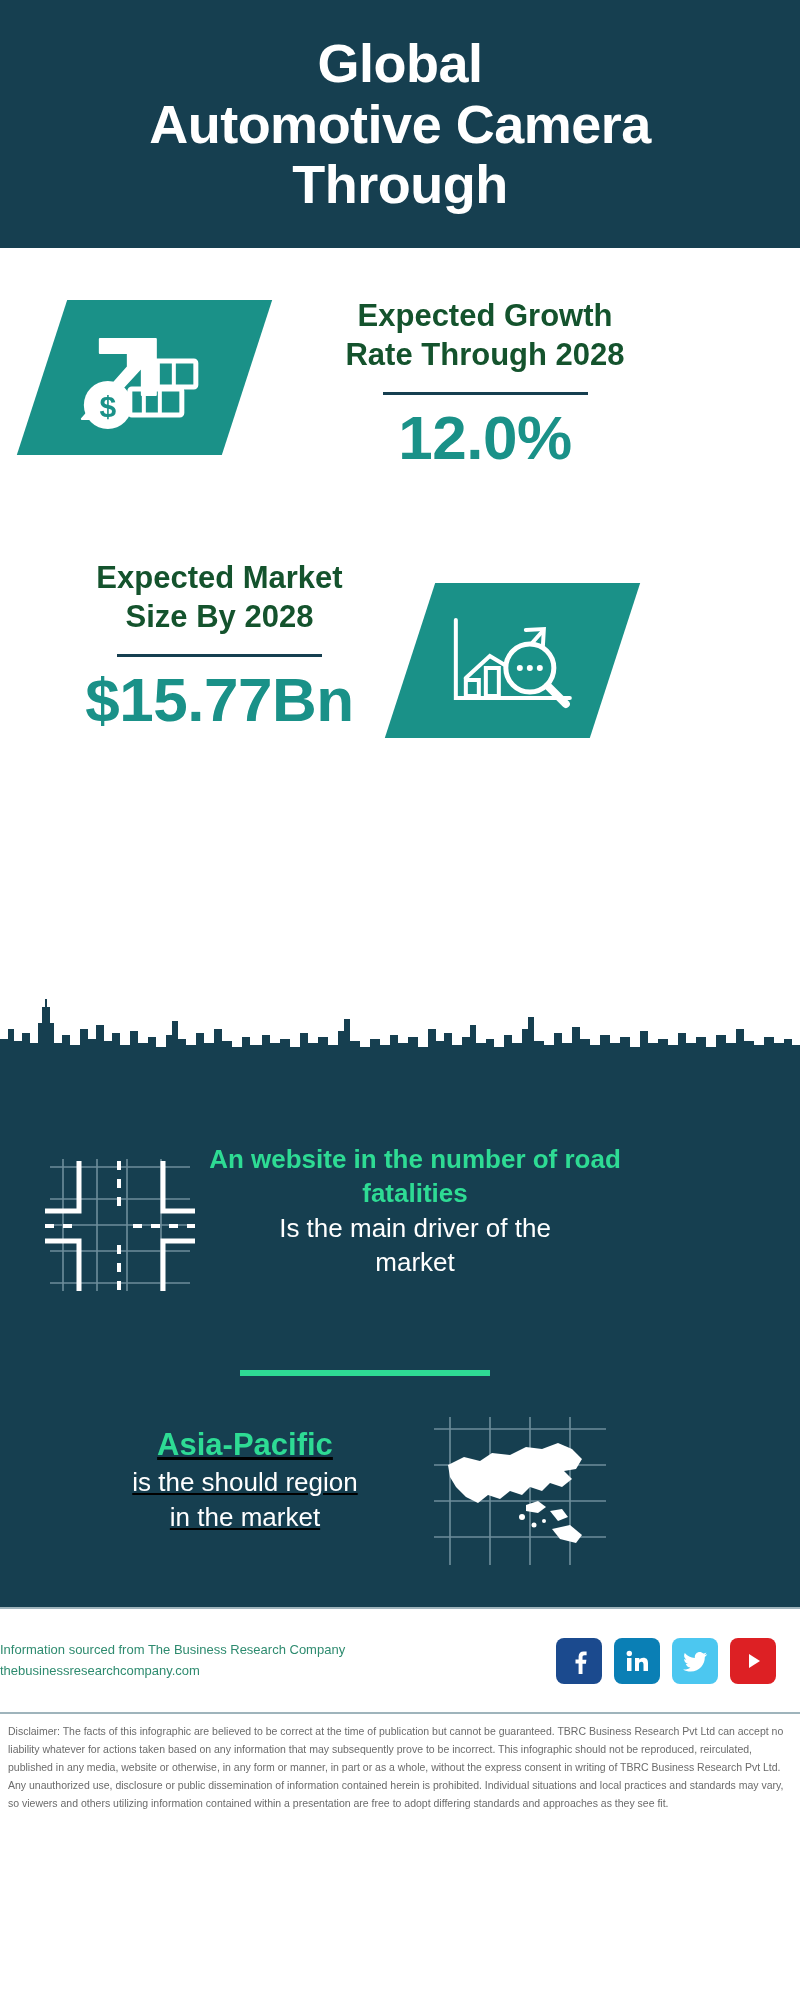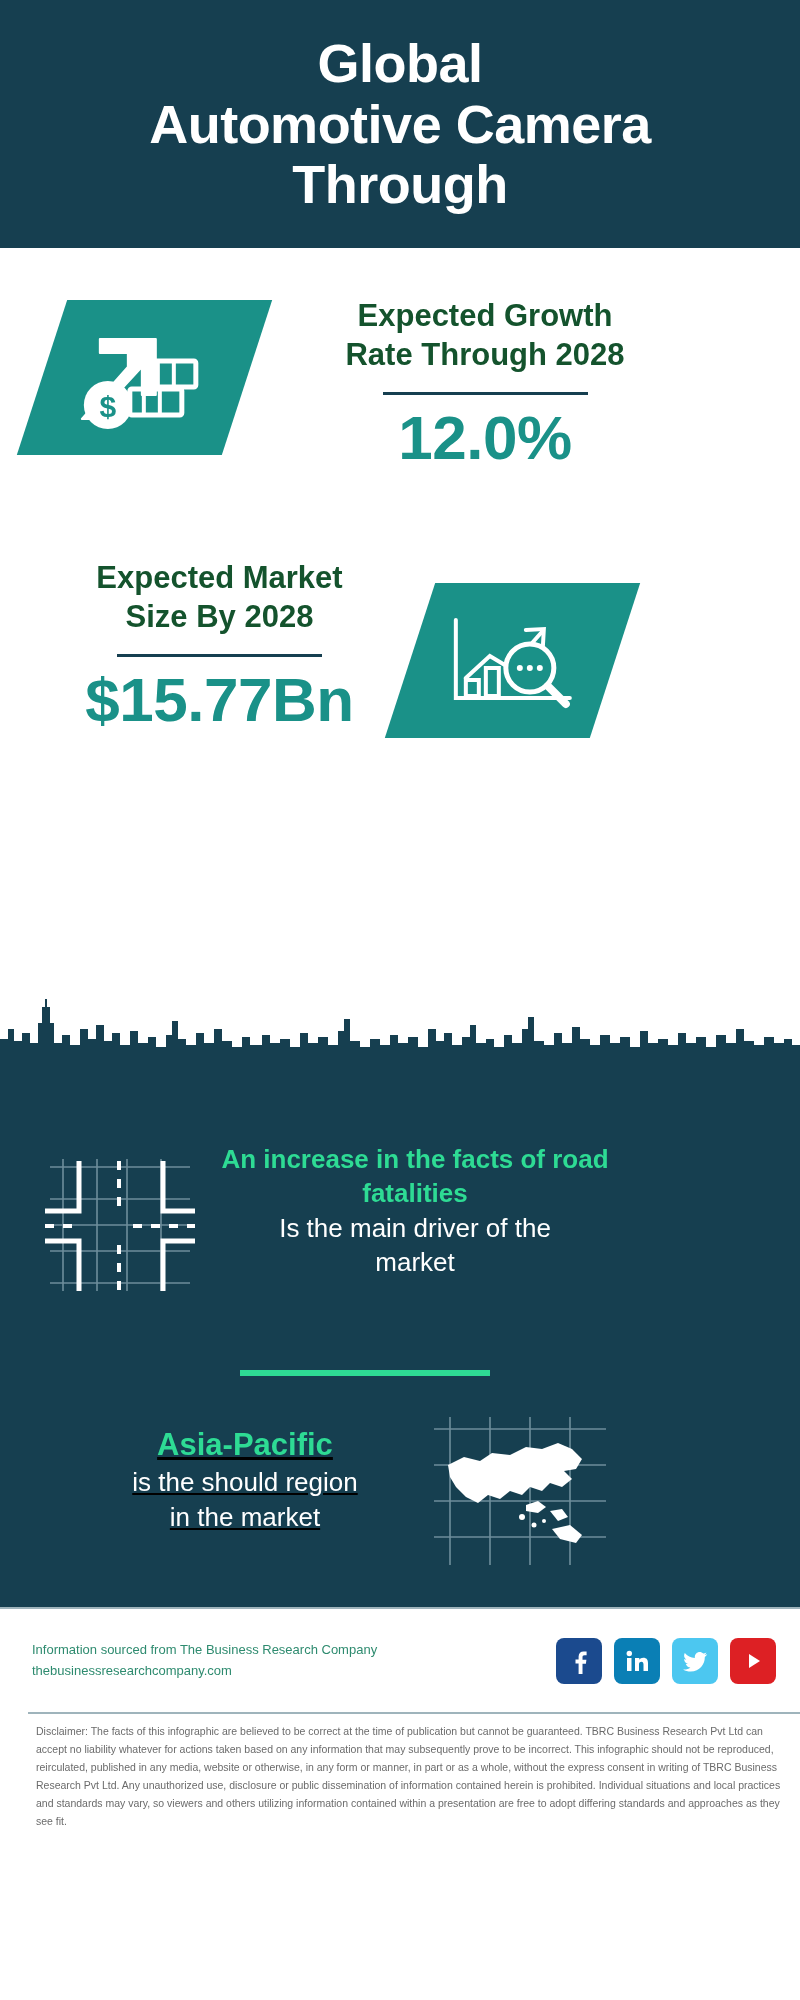--- a/index.html
+++ b/index.html
@@ -109,21 +109,21 @@
   }
 
   
   .source-bar {
     position:relative;
     height:105px;
     background:#ffffff;
     border-top:2px solid #9fb4bc;
     display:flex; align-items:center;
   }
-  .source-text { margin-left:32px; line-height:1.6; }
+  .source-text { line-height:1.6; }
   .source-line {
     color:#2e8b6f;
     font-size:13px;
   }
   .social-row {
     position:absolute; right:24px; top:50%;
     transform:translateY(-50%);
     display:flex; gap:12px;
   }
   .social {
@@ -137,21 +137,20 @@
   .sc-yt { background:#DD2024; }
 
   
   .disclaimer {
     border-top:2px solid #9fb4bc;
     padding:8px 10px 0 8px;
     color:#6b6b6b;
     font-size:10.5px;
     line-height:1.72;
     text-align:left;
-    margin-left:28px;
   }
 </style>
 </head>
 <body>
 
 <div class="header">
   <div class="header-title">Global
 Automotive Camera
 Through</div>
 </div>
@@ -266,21 +265,21 @@
       <g stroke="#ffffff" stroke-width="4" stroke-dasharray="9 9">
         <line x1="74" y1="6" x2="74" y2="52"></line>
         <line x1="74" y1="90" x2="74" y2="136"></line>
         <line x1="0" y1="71" x2="30" y2="71"></line>
         <line x1="88" y1="71" x2="150" y2="71"></line>
       </g>
     </svg>
   </div>
 
   <div class="fact fact-road-text">
-    <div class="fact-accent">An increase in the facts of road fatalities</div>
+    <div class="fact-accent">An website in the number of road fatalities</div>
     <div class="fact-plain">Is the main driver of the
 market</div>
   </div>
 
   <div class="green-divider"></div>
 
   <div class="fact fact-region-text">
     <div class="fact-accent big">Asia-Pacific</div>
     <div class="fact-plain">is the should region
 in the market</div>

